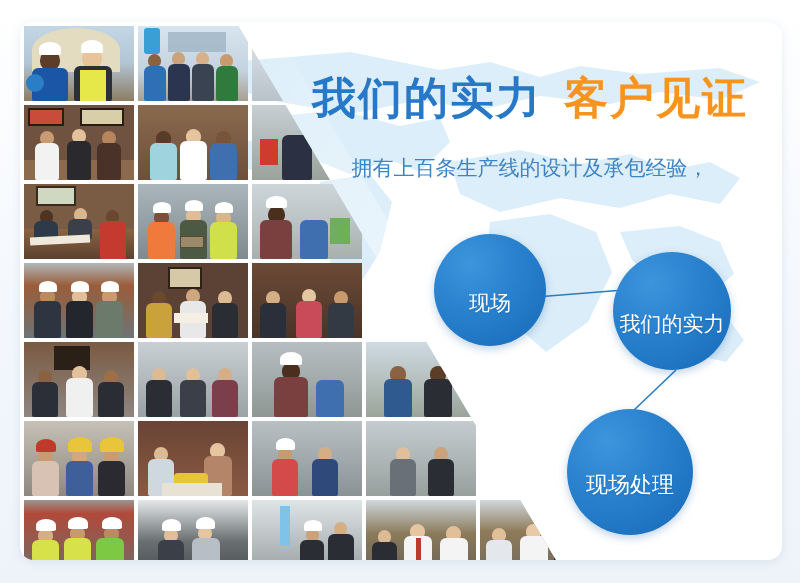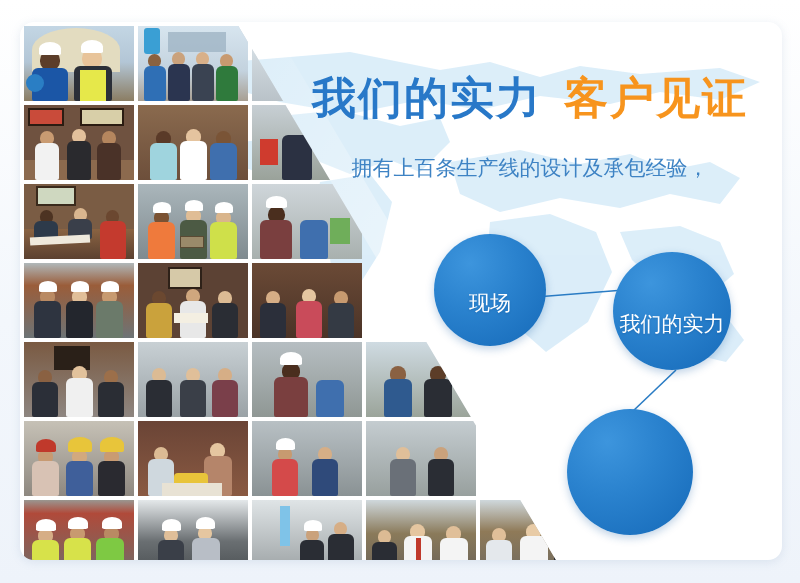--- a/index.html
+++ b/index.html
@@ -413,15 +413,16 @@
 
   <div class="circle c1">
     <span class="ln1">现场</span>
   </div>
 
   <div class="circle c2">
     <span class="ln2">我们的实力</span>
   </div>
 
   <div class="circle c3">
+    <span class="ln2">现场处理</span>
   </div>
 
 </div>
 
 </body></html>

